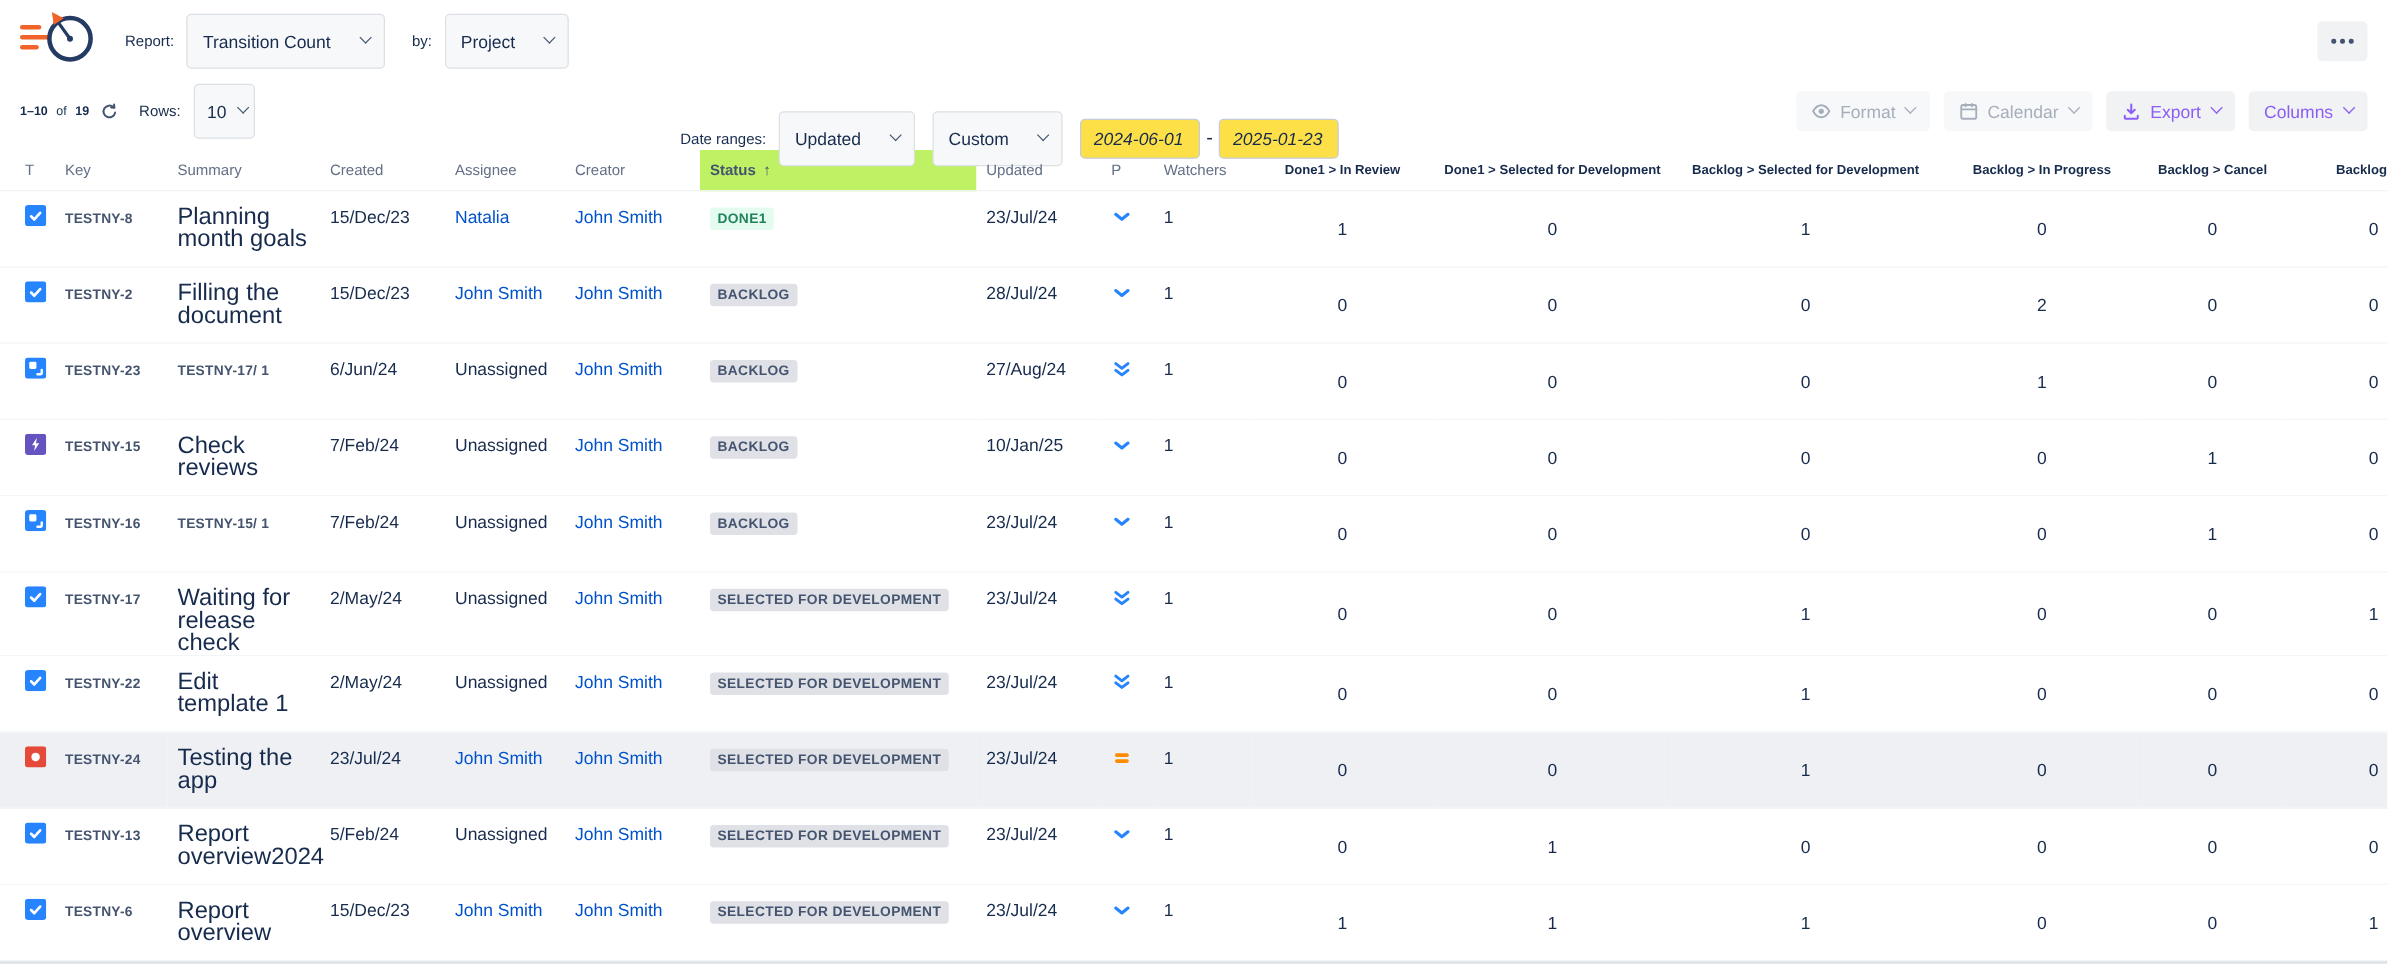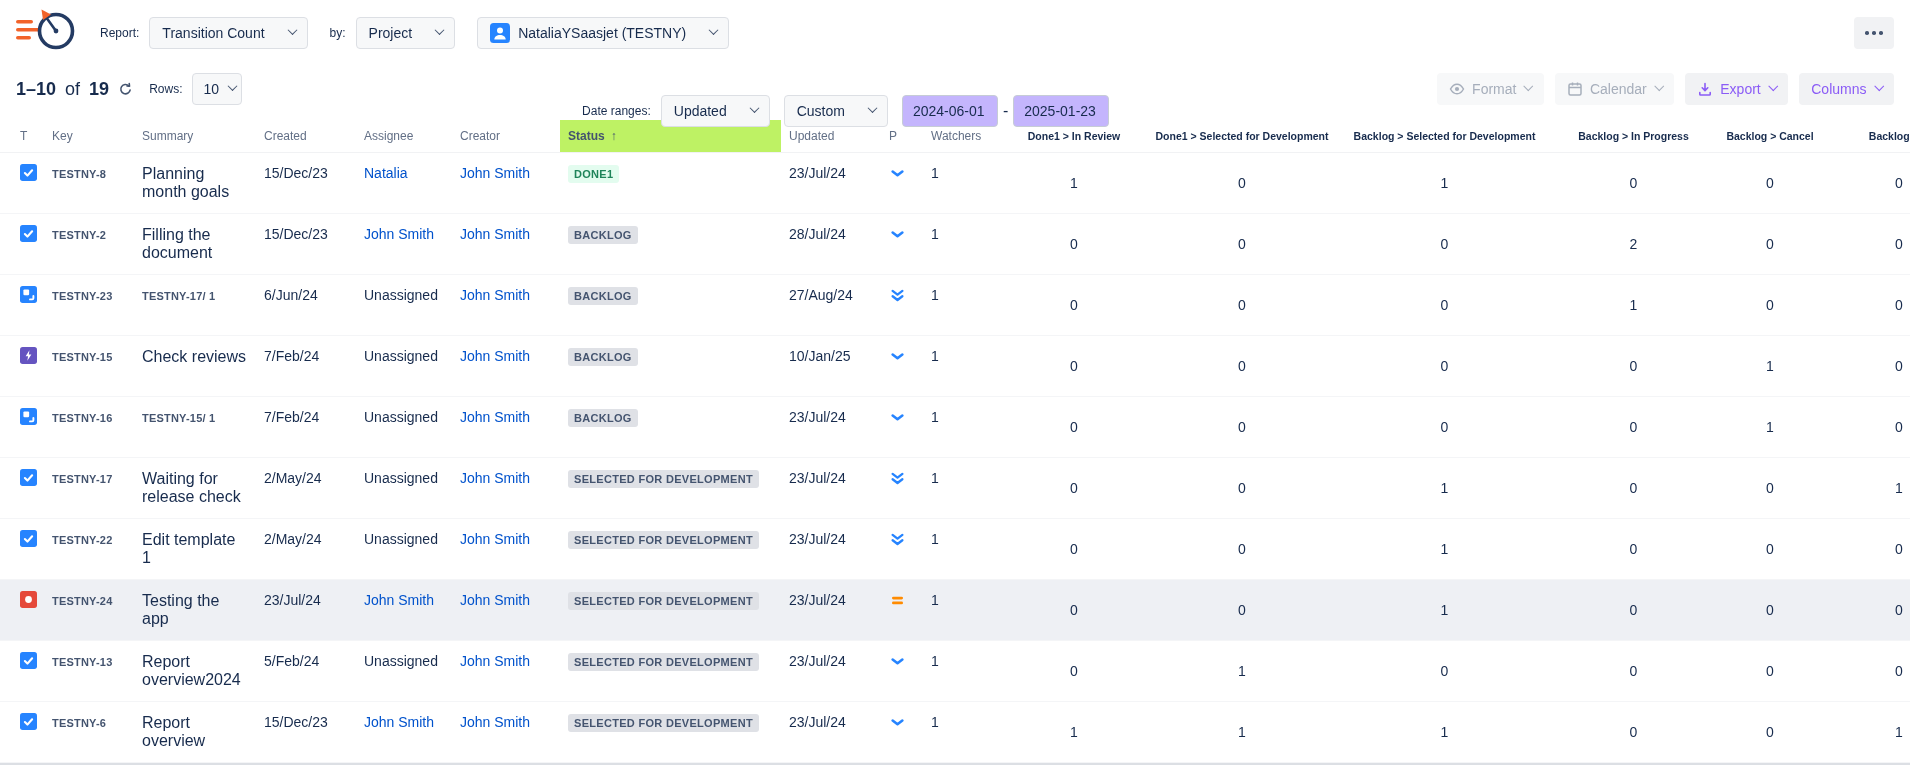--- a/index.html
+++ b/index.html
@@ -6,21 +6,21 @@
   html, body {
     width: 1910px; height: 783px; overflow: hidden;
     background: #fff; color: #172B4D;
     font-family: "Liberation Sans", sans-serif;
   }
   
   .topbar { display: flex; align-items: center; height: 66px; padding: 0 16px; }
   .logo { margin-right: 22px; flex: none; }
   .label { font-size: 12px; color: #172B4D; margin-right: 10px; white-space: nowrap; }
   .select {
-    display: inline-flex; align-items: center; height: 32px;
+    display: inline-flex; align-items: center; height: 44px;
     background: #F7F8F9; border: 1.5px solid #DCDFE4; border-radius: 4px;
     padding: 0 11px 0 12px; font-size: 14px; color: #172B4D;
     cursor: pointer; margin-right: 22px; white-space: nowrap;
   }
   .select .chev { margin-left: 24px; color: #44546F; }
   .select.sm { padding: 0 5px 0 10px; }
   .select.sm .chev { margin-left: 10px; }
   .chev {
     display: inline-block; flex: none; width: 7px; height: 7px;
     border-right: 1.7px solid currentColor; border-bottom: 1.7px solid currentColor;
@@ -28,29 +28,29 @@
   }
   .avatar { width: 20px; height: 20px; margin-right: 8px; flex: none; display: inline-flex; }
   .spacer { flex: 1; }
   .icon-btn {
     width: 40px; height: 32px; background: #F1F2F4; border-radius: 4px;
     display: flex; align-items: center; justify-content: center; gap: 3.5px; cursor: pointer;
   }
   .dot { width: 3.5px; height: 3.5px; border-radius: 50%; background: #44546F; }
   
   .toolbar { display: flex; align-items: center; height: 46px; padding: 0 16px; }
-  .pagination { font-size: 18px; white-space: nowrap; margin-right: 9px; }
+  .pagination { font-size: 10px; white-space: nowrap; margin-right: 9px; }
   .pg-range { font-weight: 700; }
   .pg-of { font-weight: 400; margin: 0 4px; }
   .refresh { display: inline-flex; margin-right: 16px; cursor: pointer; }
   .date-group { display: flex; align-items: center; margin-left: 318px; margin-top: 44px; }
   .date-group .select { margin-right: 14px; }
   .date-input {
     width: 96px; height: 32px; border: 1.5px solid #C6CCD6; border-radius: 4px;
-    padding: 0 10px; font-family: inherit; font-size: 14px; color: #172B4D; background: #c4b5fd;
+    padding: 0 10px; font-family: inherit; font-size: 14px; color: #172B4D; background: #fde047; font-style: italic;
   }
   .date-sep { margin: 0 5px; color: #172B4D; }
   .btn-group { margin-left: auto; display: flex; align-items: center; }
   .btn {
     display: inline-flex; align-items: center; height: 32px; padding: 0 12px;
     background: #F1F2F4; border-radius: 4px; font-size: 14px; font-weight: 500;
     color: #8b5cf6; cursor: pointer; margin-left: 11px; white-space: nowrap;
   }
   .btn svg { margin-right: 7px; flex: none; }
   .btn .chev { margin-left: 9px; width: 6.5px; height: 6.5px; }
@@ -67,21 +67,21 @@
   th.num { font-size: 10.5px; font-weight: 700; color: #172B4D; padding-left: 4px; padding-right: 4px; overflow: hidden; }
   th.sorted { background: #bef264; color: #44546F; font-weight: 600; }
   .sort-arrow { margin-left: 6px; color: #44546F; font-weight: 700; font-size: 12px; }
   thead tr { border-bottom: 1px solid #F1F2F4; }
   tbody tr.row { height: 61px; border-bottom: 1px solid #F4F5F7; }
   tbody tr.row.hl td { background: #EEF0F4; }
   td { font-size: 14px; color: #172B4D; vertical-align: top; padding: 12px 8px 0 8px; }
   td.cell-type { padding-top: 11px; }
   td.num { vertical-align: middle; padding-top: 0; font-size: 14px; }
   .cell-key { font-size: 11px; font-weight: 700; color: #44546F; letter-spacing: .2px; }
-  .cell-summary { font-size: 16px; color: #172B4D; line-height: 18px; }
+  .cell-summary { font-size: 19px; color: #172B4D; line-height: 18px; }
   a.link { color: #0052CC; text-decoration: none; cursor: pointer; }
   .badge {
     display: inline-block; font-size: 11px; font-weight: 700; letter-spacing: .3px;
     padding: 3px 6px; border-radius: 3px; white-space: nowrap;
   }
   .badge.green { background: #E3FCEF; color: #1F845A; }
   .badge.grey { background: #DFE1E6; color: #44546F; }
   .type-icon { width: 17px; height: 17px; display: block; }
   .pri-icon { width: 17px; height: 17px; display: block; }
 </style>
@@ -101,31 +101,20 @@
     </svg>
   </div>
   <span class="label">Report:</span>
   <div class="select">
     <span>Transition Count</span>
     <span class="chev"></span>
   </div>
   <span class="label">by:</span>
   <div class="select">
     <span>Project</span>
-    <span class="chev"></span>
-  </div>
-  <div class="select">
-    <span class="avatar">
-      <svg width="20" height="20" viewBox="0 0 20 20">
-        <rect width="20" height="20" rx="3.5" fill="#2684FF"></rect>
-        <circle cx="10" cy="7.6" r="3" fill="#fff"></circle>
-        <path d="M4.3 16.6c0-3.1 2.6-4.7 5.7-4.7s5.7 1.6 5.7 4.7z" fill="#fff"></path>
-      </svg>
-    </span>
-    <span>NataliaYSaasjet (TESTNY)</span>
     <span class="chev"></span>
   </div>
   <div class="spacer"></div>
   <div class="icon-btn">
     <span class="dot"></span>
     <span class="dot"></span>
     <span class="dot"></span>
   </div>
 </div>
 

